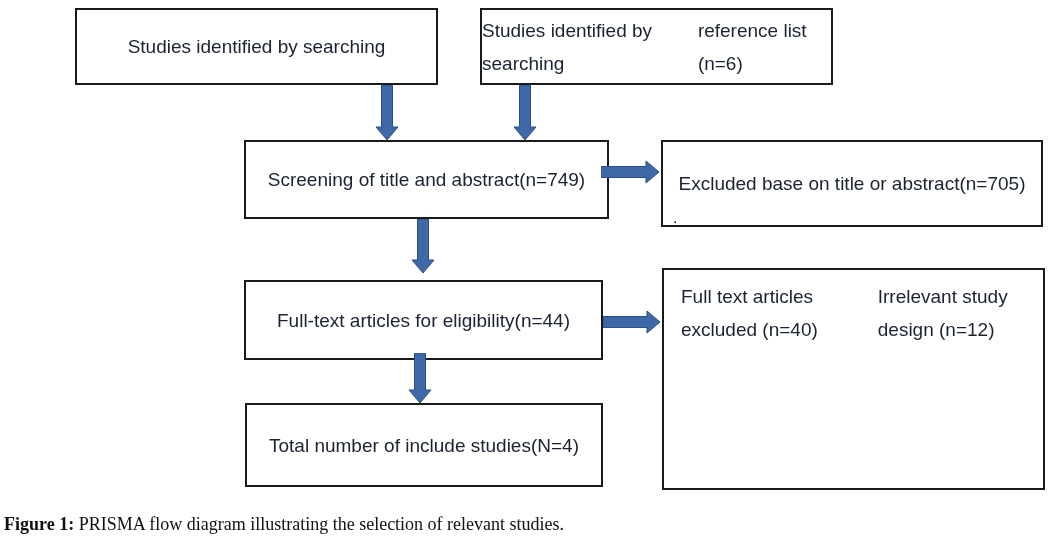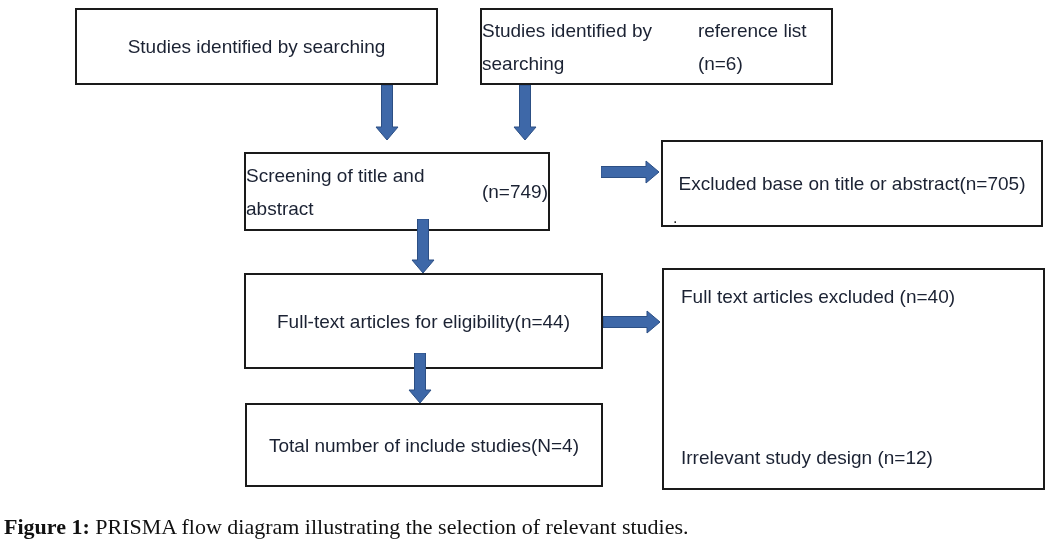--- a/index.html
+++ b/index.html
@@ -26,65 +26,65 @@
     box-sizing:border-box;
     font-size:19px;
   }
   .box.centered{
     display:flex;flex-direction:row;
     align-items:center;justify-content:center;
     text-align:left;
   }
   .box.centered .bline{line-height:33px;}
   .box.list{
-    display:flex;flex-direction:column;
+    display:flex;flex-direction:row;
     justify-content:space-between;
     padding:10px 0 14px 0;
     text-align:left;
   }
   .box.list .bline{line-height:33px;padding-left:17px;}
   .stray-dot{
     position:absolute;left:10px;bottom:2px;
     font-size:16px;color:#222;line-height:10px;
   }
   .arrow{position:absolute;display:block;}
   .caption{
     position:absolute;left:4px;top:514px;
     font-family:"Liberation Serif", serif;
-    font-size:22px;color:var(--caption);
+    font-size:18px;color:var(--caption);
     white-space:nowrap;
   }
   .caption .cap-label{font-weight:bold;}
 </style>
 </head>
 <body>
 
 <div class="canvas">
 
   <div class="box centered" style="left:75px;top:8px;width:363px;height:77px;">
     <div class="bline">Studies identified by searching</div>
   </div>
 
   <div class="box centered" style="left:480px;top:8px;width:353px;height:77px;">
     <div class="bline">Studies identified by searching</div>
     <div class="bline">reference list (n=6)</div>
   </div>
 
-  <div class="box centered" style="left:244px;top:152px;width:306px;height:79px;">
+  <div class="box centered" style="left:244px;top:140px;width:365px;height:79px;">
     <div class="bline">Screening of title and abstract</div>
     <div class="bline">(n=749)</div>
   </div>
 
   <div class="box centered" style="left:661px;top:140px;width:382px;height:87px;">
     <div class="bline">Excluded base on title or abstract</div>
     <div class="bline">(n=705)</div>
     <span class="stray-dot">.</span>
   </div>
 
-  <div class="box centered" style="left:244px;top:273px;width:359px;height:96px;">
+  <div class="box centered" style="left:244px;top:280px;width:359px;height:80px;">
     <div class="bline">Full-text articles for eligibility</div>
     <div class="bline">(n=44)</div>
   </div>
 
   <div class="box list" style="left:662px;top:268px;width:383px;height:222px;">
     <div class="bline">Full text articles excluded (n=40)</div>
     <div class="bline">Irrelevant study design (n=12)</div>
   </div>
 
   <div class="box centered" style="left:245px;top:403px;width:358px;height:84px;">

